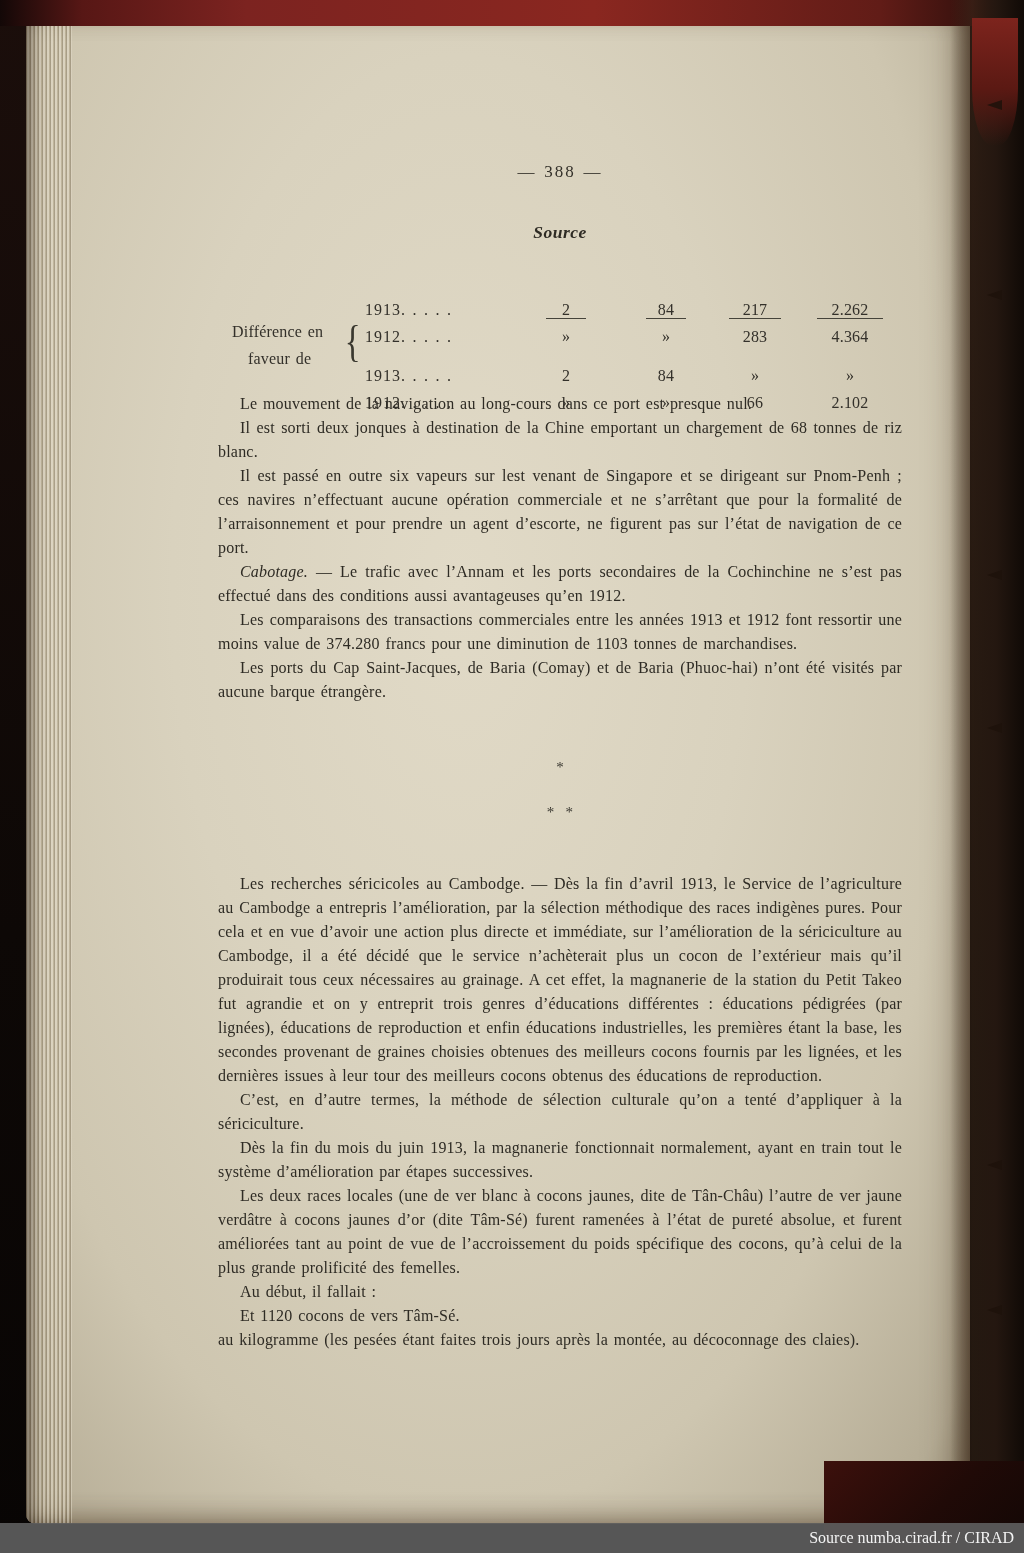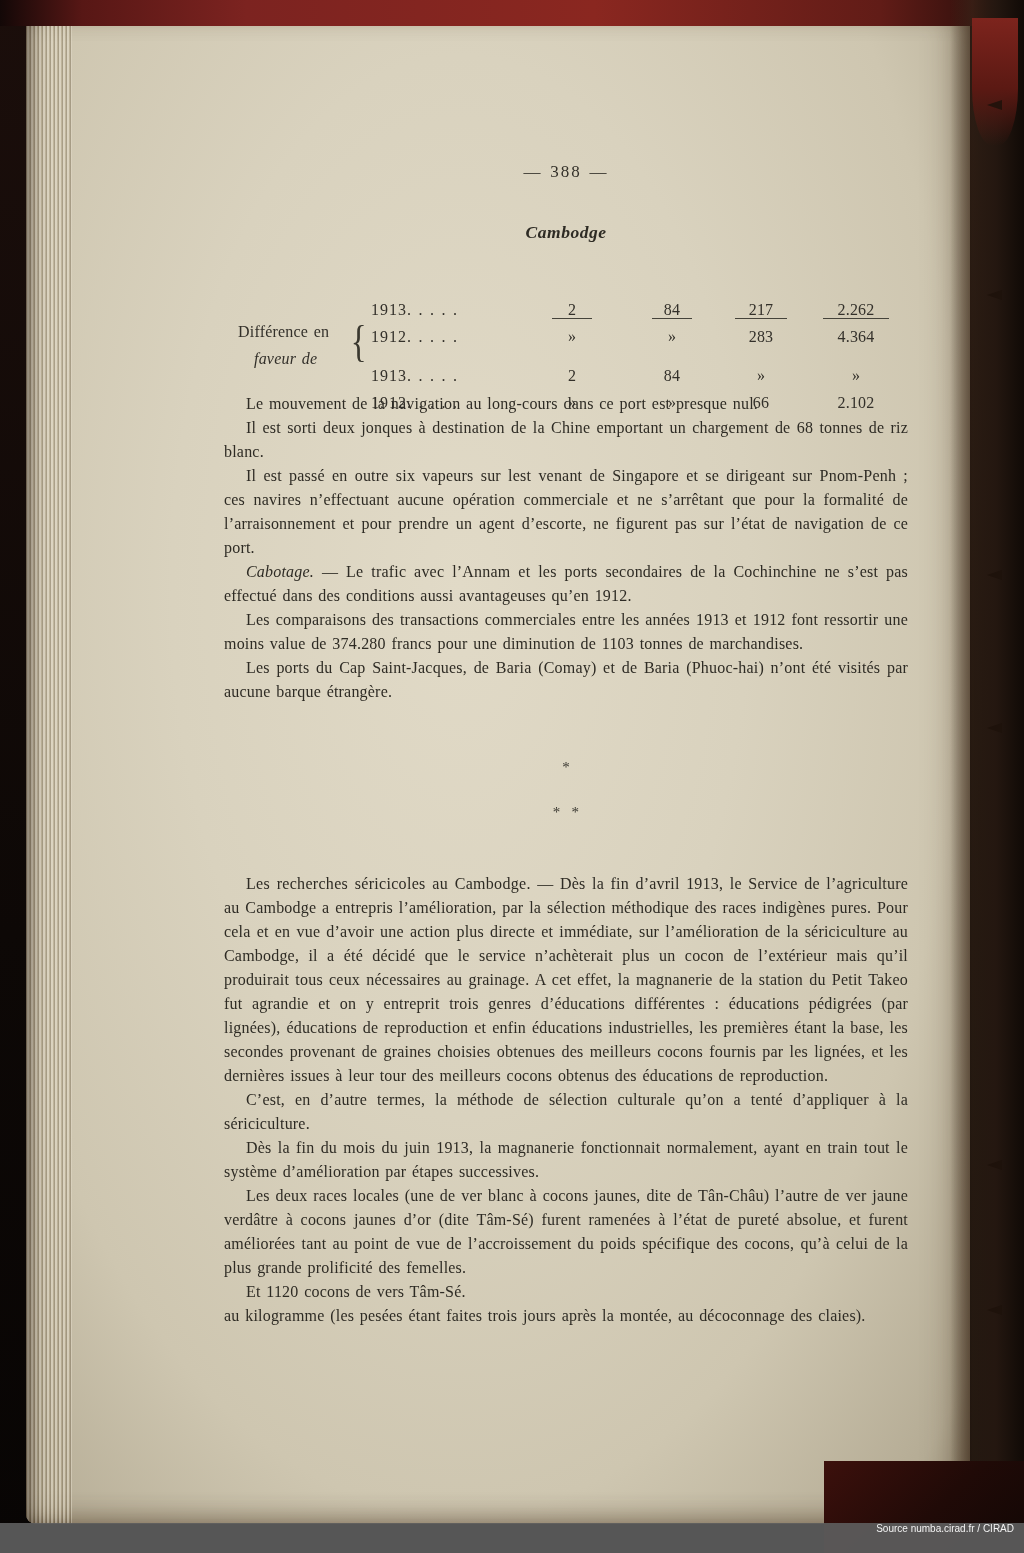--- a/index.html
+++ b/index.html
@@ -34,71 +34,71 @@
     box-shadow: inset -22px 0 32px -10px rgba(70,50,30,.55),
                 inset 0 -14px 26px -10px rgba(70,50,30,.45),
                 inset 0 16px 22px -12px rgba(70,50,30,.35); }
   .page-edges-left { position:absolute; left:0; top:0; width:46px; height:100%;
     border-radius:16px 0 0 10px;
     background:repeating-linear-gradient(90deg,
       rgba(110,95,70,.40) 0 1px, rgba(228,220,202,.55) 1px 3px, rgba(160,145,115,.35) 3px 4px);
     box-shadow:inset 10px 0 16px -5px rgba(40,28,16,.55); }
 
   
-  .content { position:absolute; left:198px; top:148px; width:684px;
+  .content { position:absolute; left:192px; top:148px; width:684px;
     color:#2e2b24; font-size:16px; line-height:24px; word-spacing:1.5px; letter-spacing:.2px; }
   .page-number { text-align:center; font-size:17px; letter-spacing:2px; margin-bottom:36px; color:#34312a; }
   .table-title { text-align:center; font-style:italic; font-weight:600; font-size:17.5px;
     letter-spacing:.5px; margin-bottom:8px; }
 
   
   .stats-table { position:relative; margin:10px 0 18px; font-size:16px; color:#33302a; }
   .t-row { display:flex; height:27px; align-items:baseline; }
   .t-year { display:inline-block; margin-left:147px; width:130px; letter-spacing:1px; white-space:pre;margin-top:44px; }
   .t-val { display:inline-block; text-align:center; }
   .v1 { width:142px; } .v2 { width:58px; } .v3 { width:120px; } .v4 { width:70px; }
   .t-rules { display:flex; height:12px; margin-left:277px; align-items:center; }
   .rule { display:inline-block; height:0; border-top:1.3px solid #45433a; }
   .v1 .rule { width:40px; } .v2 .rule { width:40px; } .v3 .rule { width:52px; } .v4 .rule { width:66px; }
   .t-difflabel { position:absolute; left:14px; }
   .t-difflabel.l1 { top:66px; }
-  .t-difflabel.l2 { top:93px; padding-left:16px;font-style:italic; }
+  .t-difflabel.l2 { top:93px; padding-left:16px; }
   .t-brace { position:absolute; left:124px; top:62px; font-size:44px; line-height:52px;
     font-weight:300; color:#3a382f; transform:scaleX(.75); }
 
   
   .para { text-align:justify; text-indent:22px; }
   .para.no-indent { text-indent:0; }
   .lead-italic { font-style:italic; }
   .lead-bold { font-weight:400; letter-spacing:.3px; }
 
   .sep { text-align:center; margin:26px 0 22px; font-size:15px; line-height:15px;
     color:#3a3831; white-space:pre; }
 
   
   .footer-bar { position:absolute; left:0; bottom:0; width:100%; height:30px; z-index:10;
     background:rgba(92,92,92,.93);
-    display:flex; align-items:flex-start; justify-content:flex-end; padding-right:10px;
-    font-family:Liberation Sans, sans-serif; font-size:10px; color:#f3f3f3; }
+    display:flex; align-items:center; justify-content:flex-end; padding-right:10px;
+    font-family:Liberation Serif, serif; font-size:16px; color:#f3f3f3; }
 </style>
 </head>
 <body>
 
 <div class="scene">
 
   <div class="band-top"></div>
 
   <div class="page">
     <div class="page-edges-left"></div>
 
     <div class="content">
 
       <div class="page-number">— 388 —</div>
 
-      <div class="table-title">Cambodge</div>
+      <div class="table-title">Source</div>
 
       <div class="stats-table">
         <div class="t-row">
           <span class="t-year">1913. . . . .</span>
           <span class="t-val v1">2</span>
           <span class="t-val v2">84</span>
           <span class="t-val v3">217</span>
           <span class="t-val v4">2.262</span>
         </div>
         <div class="t-row">
@@ -142,20 +142,21 @@
 
       <div class="sep">
         <div>*</div>
         <div>*  *</div>
       </div>
 
       <p class="para"><span class="lead-bold">Les recherches séricicoles au Cambodge</span><span>. — Dès la fin d’avril 1913, le Service de l’agriculture au Cambodge a entrepris l’amélioration, par la sélection méthodique des races indigènes pures. Pour cela et en vue d’avoir une action plus directe et immédiate, sur l’amélioration de la sériciculture au Cambodge, il a été décidé que le service n’achèterait plus un cocon de l’extérieur mais qu’il produirait tous ceux nécessaires au grainage. A cet effet, la magnanerie de la station du Petit Takeo fut agrandie et on y entreprit trois genres d’éducations différentes : éducations pédigrées (par lignées), éducations de reproduction et enfin éducations industrielles, les premières étant la base, les secondes provenant de graines choisies obtenues des meilleurs cocons fournis par les lignées, et les dernières issues à leur tour des meilleurs cocons obtenus des éducations de reproduction.</span></p>
       <p class="para">C’est, en d’autre termes, la méthode de sélection culturale qu’on a tenté d’appliquer à la sériciculture.</p>
       <p class="para">Dès la fin du mois du juin 1913, la magnanerie fonctionnait normalement, ayant en train tout le système d’amélioration par étapes successives.</p>
       <p class="para">Les deux races locales (une de ver blanc à cocons jaunes, dite de Tân-Châu) l’autre de ver jaune verdâtre à cocons jaunes d’or (dite Tâm-Sé) furent ramenées à l’état de pureté absolue, et furent améliorées tant au point de vue de l’accroissement du poids spécifique des cocons, qu’à celui de la plus grande prolificité des femelles.</p>
+      <p class="para">Au début, il fallait :</p>
       <p class="para">Et 1120 cocons de vers Tâm-Sé.</p>
       <p class="para no-indent">au kilogramme (les pesées étant faites trois jours après la montée, au décoconnage des claies).</p>
 
     </div>
   </div>
 
   <div class="spine-right"></div>
   <div class="spine-red-top"></div>
   <div class="spine-mark" style="top:100px"></div>
   <div class="spine-mark" style="top:290px"></div>

